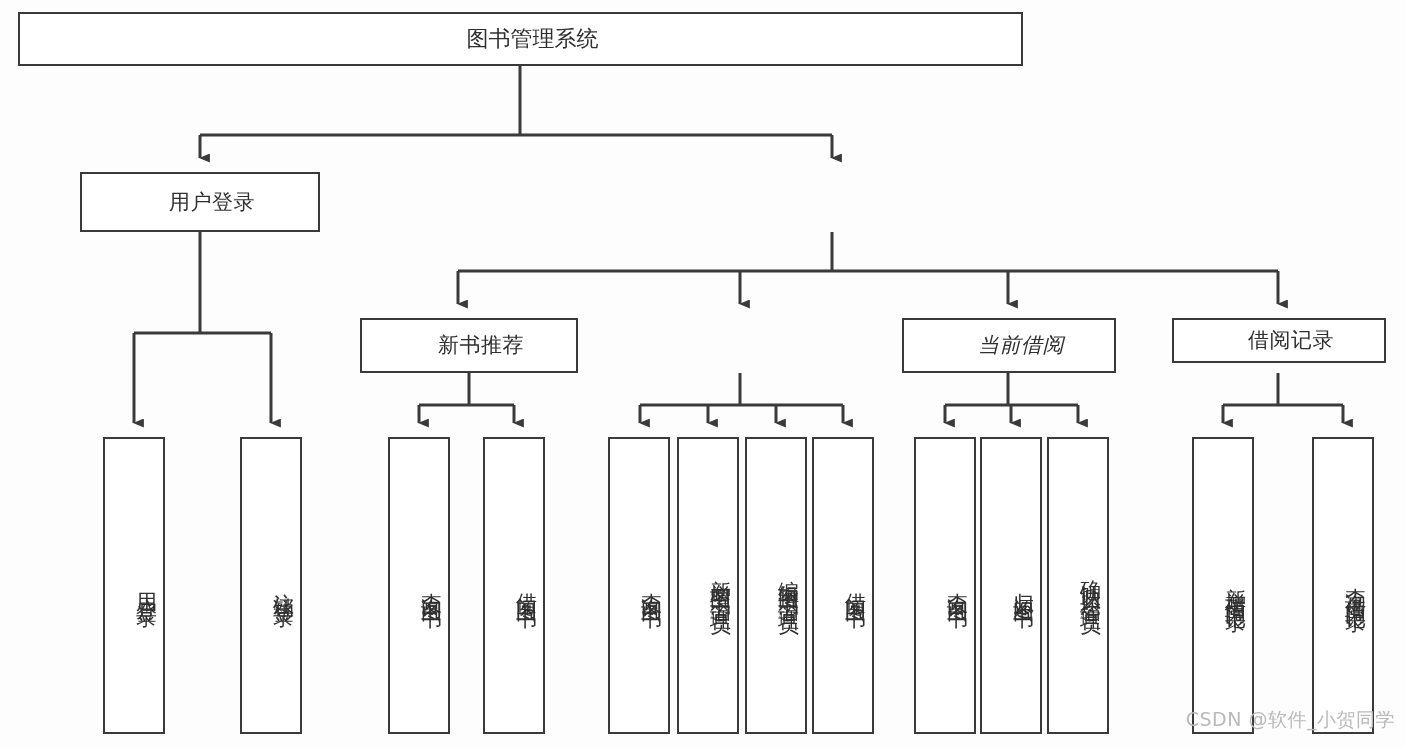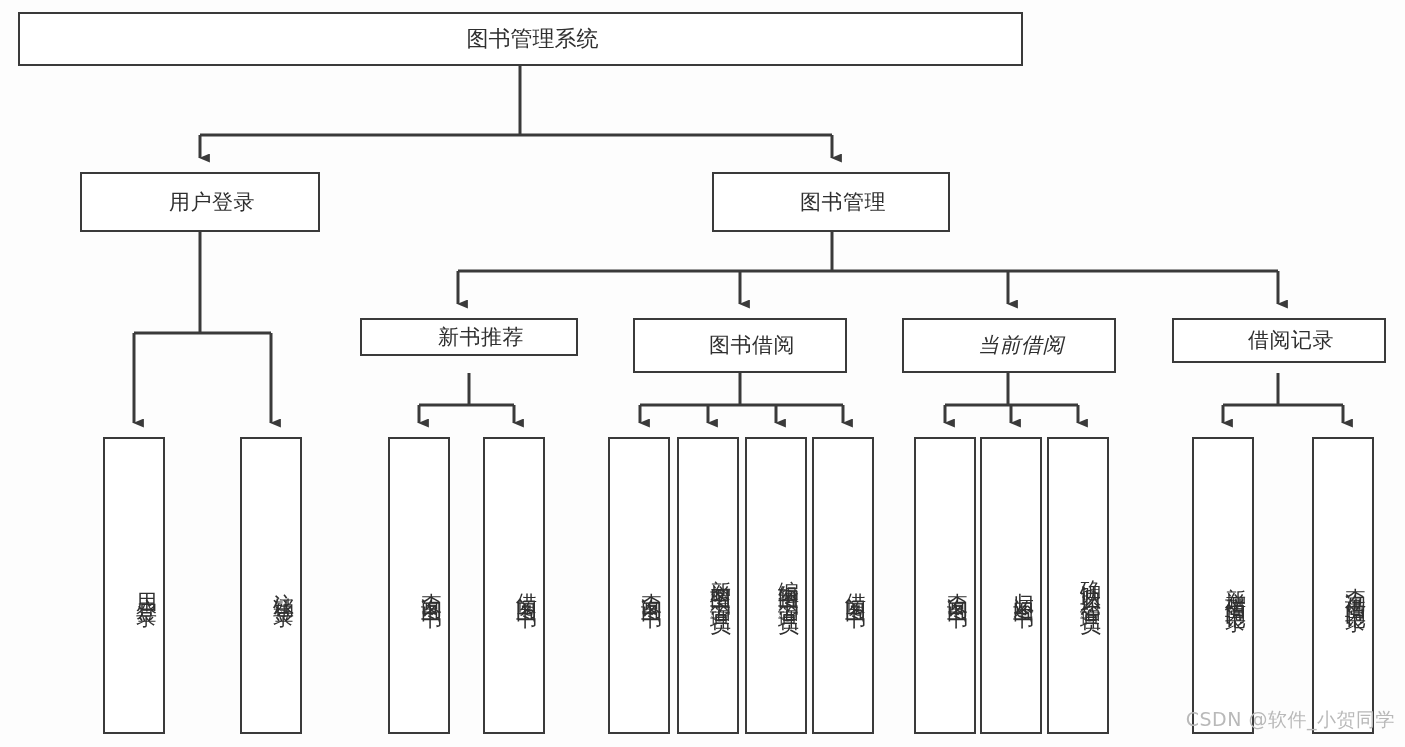--- a/index.html
+++ b/index.html
@@ -128,31 +128,25 @@
   </svg>
 
   <div class="node root" style="left:18px; top:12px; width:1005px; height:54px;">
     <span>图书管理系统</span>
   </div>
 
   <div class="node h" style="left:80px; top:172px; width:240px; height:60px;">
     <span>用户登录</span>
   </div>
 
-  <div class="node h" style="left:712px; top:172px; width:238px; height:60px;">
-    <span>图书管理</span>
-  </div>
-
-  <div class="node h" style="left:360px; top:318px; width:218px; height:38px;">
+
+  <div class="node h" style="left:360px; top:318px; width:218px; height:55px;">
     <span>新书推荐</span>
   </div>
 
-  <div class="node h" style="left:633px; top:318px; width:214px; height:55px;">
-    <span>图书借阅</span>
-  </div>
 
   <div class="node h" style="left:902px; top:318px; width:214px; height:55px;font-style:italic;">
     <span>当前借阅</span>
   </div>
 
   <div class="node h" style="left:1172px; top:318px; width:214px; height:45px;">
     <span>借阅记录</span>
   </div>
 
   <div class="node v" style="left:103px; top:437px; width:62px; height:297px;">

